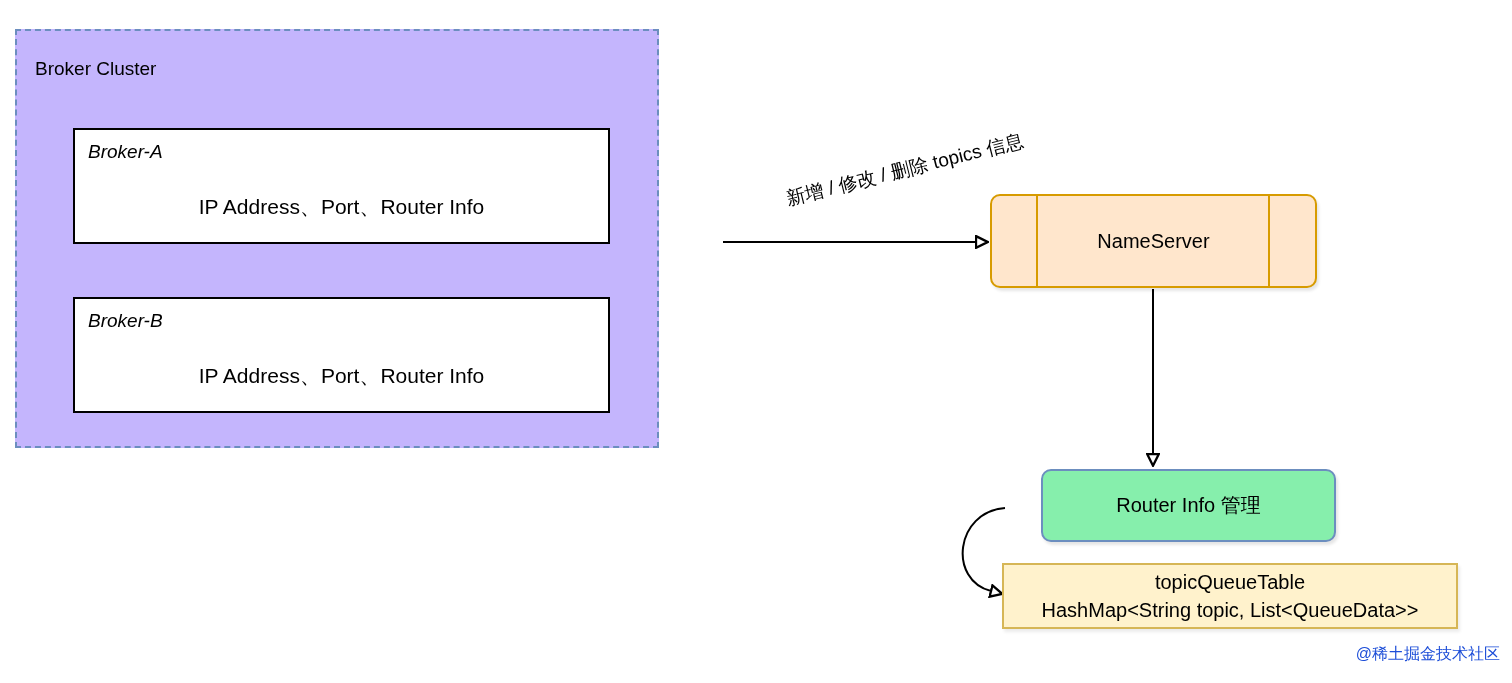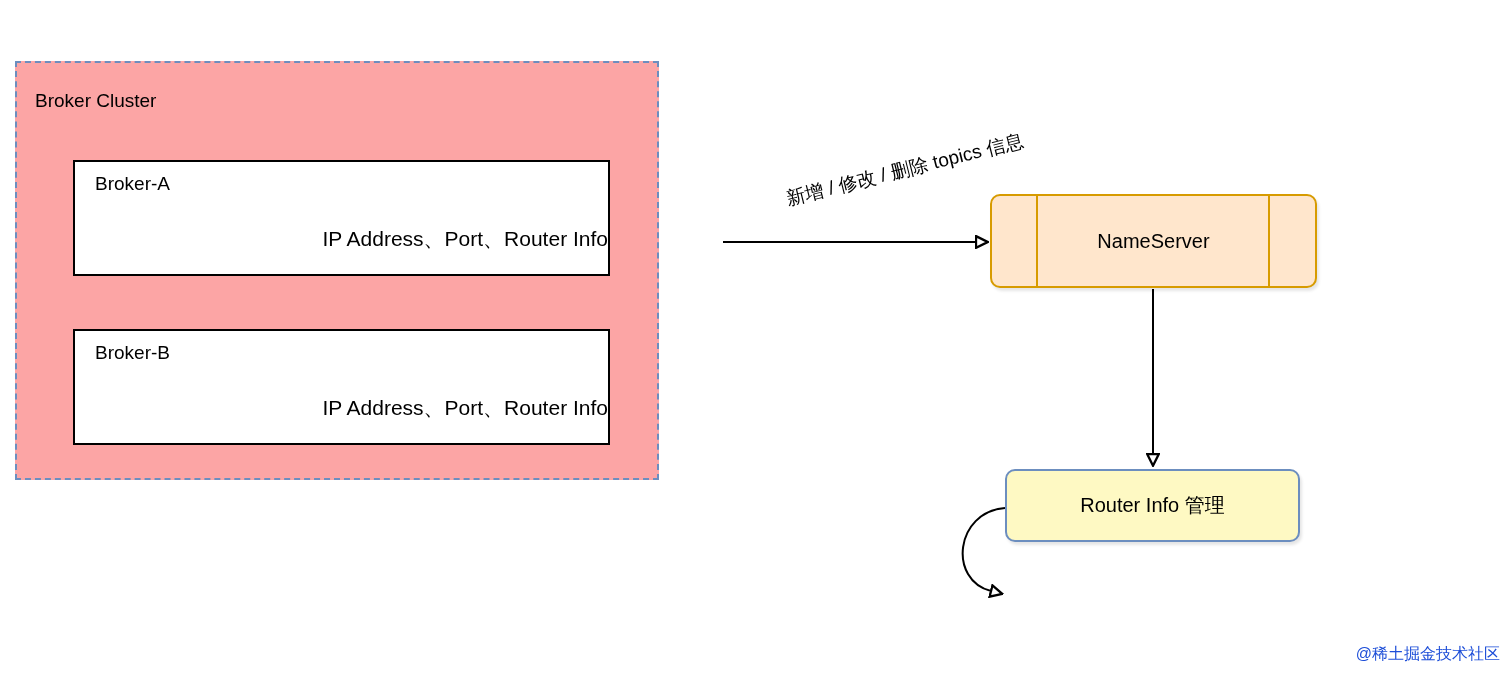--- a/index.html
+++ b/index.html
@@ -15,52 +15,52 @@
     font-family: "Liberation Sans", "DejaVu Sans", sans-serif;
     color: #000000;
     overflow: hidden;
   }
 
   
   .cluster {
     position: absolute;
     left: 15px; top: 29px;
     width: 644px; height: 419px;
-    background: #fca5a5;
+    background: #c4b5fd;
     border: 2px dashed #6c8ebf;
     box-sizing: border-box;
-    margin-top: 32px;
   }
   .cluster-label {
     position: absolute;
     left: 18px; top: 27px;
     font-size: 19px;
   }
 
   
   .broker {
     position: absolute;
     left: 56px;
     width: 537px; height: 116px;
     background: #ffffff;
     border: 2px solid #000000;
     box-sizing: border-box;
   }
   .broker-a { top: 97px; }
   .broker-b { top: 266px; }
   .broker-name {
     position: absolute;
-    left: 20px; top: 11px;
+    left: 13px; top: 11px;
     font-size: 19px;
+    font-style: italic;
   }
   .broker-content {
     position: absolute;
     left: 0; top: 63px;
     width: 100%;
-    text-align: right;
+    text-align: center;
     font-size: 21px;
   }
 
   
   .arrows {
     position: absolute;
     left: 0; top: 0;
     pointer-events: none;
   }
   .arrows path {
@@ -107,23 +107,23 @@
     width: 0;
     border-left: 2px solid #d79b00;
   }
   .ns-divider.ns-left  { left: 44px; }
   .ns-divider.ns-right { right: 45px; }
   .ns-label { font-size: 20px; }
 
   
   .router {
     position: absolute;
-    left: 1005px; top: 469px;
+    left: 1041px; top: 469px;
     width: 295px; height: 73px;
-    background: #fef9c3;
+    background: #86efac;
     border: 2px solid #6c8ebf;
     border-radius: 10px;
     box-sizing: border-box;
     box-shadow: 2px 3px 3px rgba(0,0,0,0.10);
     display: flex;
     align-items: center;
     justify-content: center;
     font-size: 20px;
   }
 
@@ -188,16 +188,20 @@
     <span class="ns-divider ns-left"></span>
     <span class="ns-divider ns-right"></span>
     <div class="ns-label">NameServer</div>
   </div>
 
 
   <div class="router">
     <div>Router Info 管理</div>
   </div>
 
+  <div class="tqt">
+    <div>topicQueueTable</div>
+    <div>HashMap&lt;String topic, List&lt;QueueData&gt;&gt;</div>
+  </div>
 
   <div class="watermark">@稀土掘金技术社区</div>
 
 </div>
 
 </body></html>

